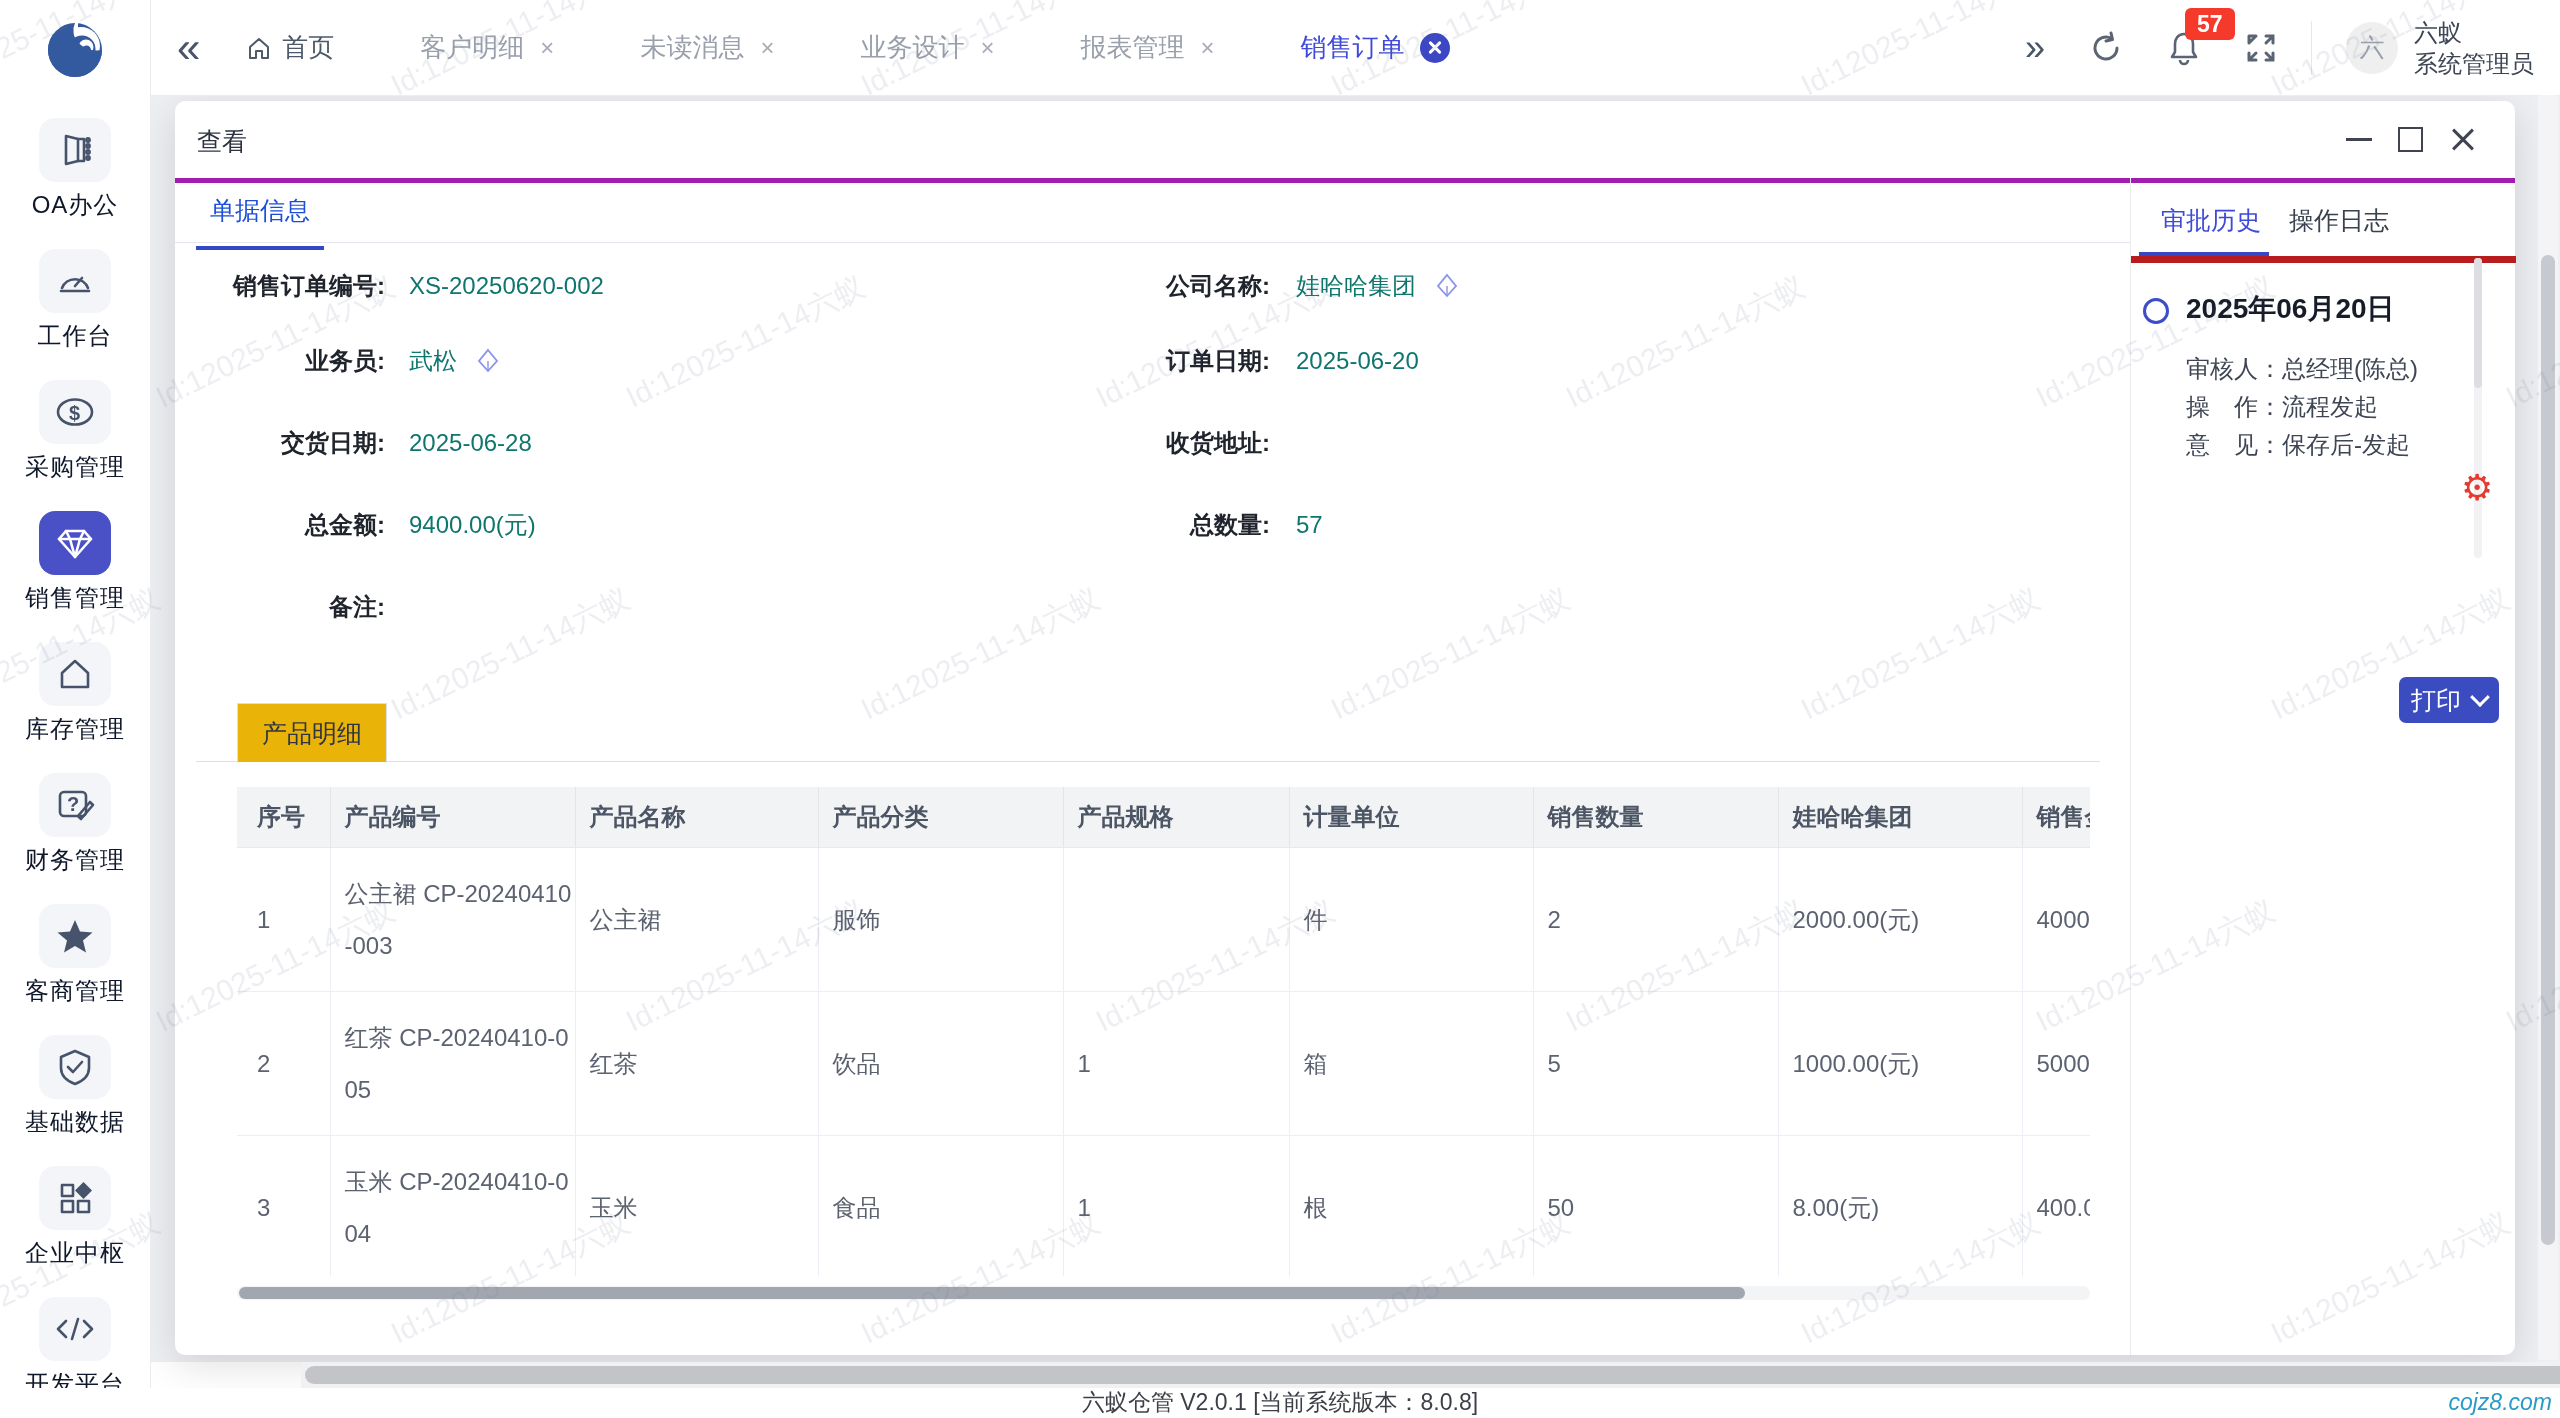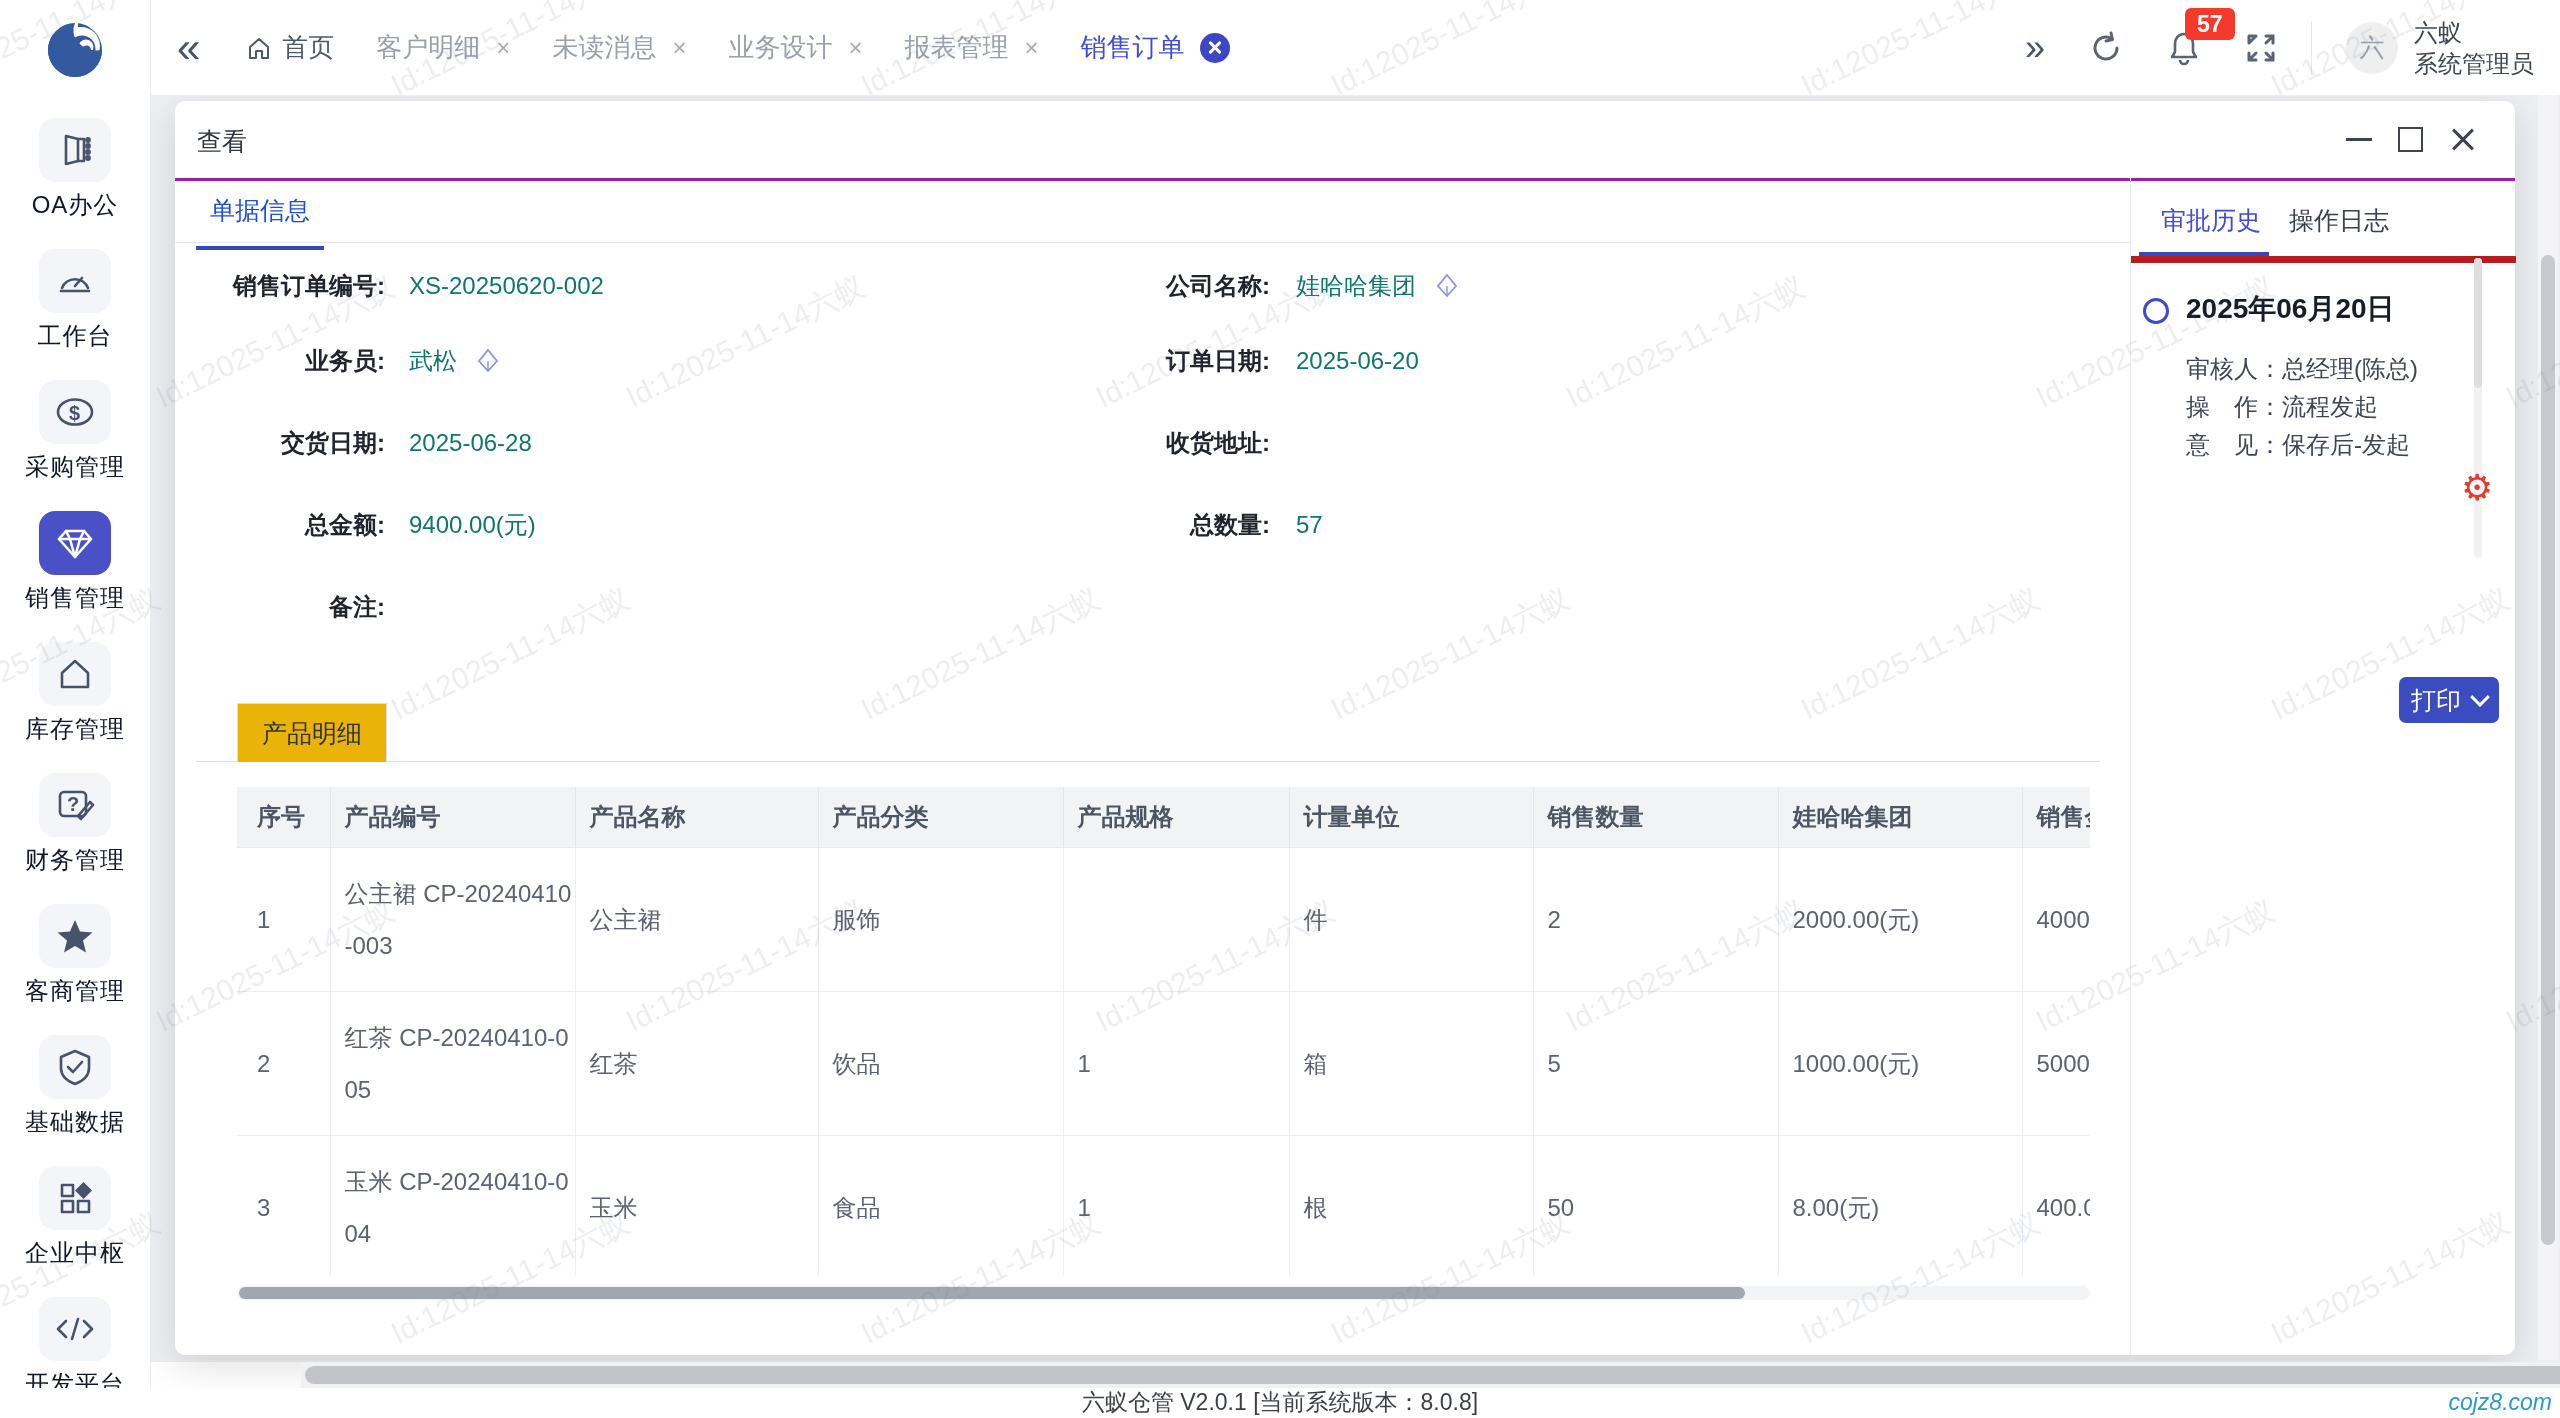--- a/index.html
+++ b/index.html
@@ -15,21 +15,21 @@
   .nav-item.active .tile{background:#4a51c6}
   .nav-item.active .tile svg *{stroke:#fff}
   .nav-label{margin-top:7px;font-size:24px;color:#0f172a;letter-spacing:1px}
   .tile svg *{stroke:#46536b;fill:none;stroke-width:2.6;stroke-linejoin:round;stroke-linecap:round}
   .tile .fillshape{fill:#46536b;stroke:none}
   .tile .glyphtxt{fill:#46536b;stroke:none;font-size:20px;font-weight:bold;font-family:"Liberation Sans",sans-serif}
   
   .main{position:absolute;left:151px;top:0;right:0;height:1418px}
   .topbar{position:absolute;top:0;left:0;right:0;height:95px;background:#fff;border-bottom:1px solid #ededed;display:flex;align-items:center;z-index:4}
   .collapse{font-size:42px;color:#4a5668;margin-left:26px;cursor:pointer;line-height:1}
-  .tabs{display:flex;margin-left:46px;gap:42px;align-items:flex-end}
+  .tabs{display:flex;margin-left:46px;gap:86px;align-items:flex-end}
   .ttab{font-size:26px;color:#99a0ac;display:flex;align-items:center;gap:16px;cursor:pointer;white-space:nowrap}
   .ttab.home{color:#4e5a6a;gap:10px}
   .ttab .x{font-size:24px;color:#a7adb8}
   .ttab.active{color:#3f4bd8}
   .circle-x{width:30px;height:30px;border-radius:50%;background:#3b47c4;position:relative}
   .circle-x::before,.circle-x::after{content:"";position:absolute;left:7px;top:13.5px;width:16px;height:3px;background:#fff;border-radius:2px}
   .circle-x::before{transform:rotate(45deg)}.circle-x::after{transform:rotate(-45deg)}
   .top-right{margin-left:auto;display:flex;align-items:center;margin-right:26px;gap:44px}
   .tr-ico{color:#5b6472;cursor:pointer}
   .expandmore{font-size:36px;color:#4a5668;line-height:1}
@@ -37,21 +37,21 @@
   .badge{position:absolute;left:18px;top:-22px;background:#f5392b;color:#fff;font-size:23px;font-weight:bold;
          padding:2px 12px;border-radius:6px;line-height:28px}
   .vdiv{width:1px;height:54px;background:#e7e7ea;margin:0 -10px}
   .avatar{width:52px;height:52px;border-radius:50%;background:#efefef;display:flex;align-items:center;justify-content:center;
           font-size:25px;color:#98a0ab;cursor:pointer}
   .uname{font-size:24px;color:#3d4653;line-height:31px;margin-left:-28px}
   
   .content{position:absolute;top:95px;left:0;right:0;height:1267px;background:#edeff3}
   .modal{position:absolute;left:24px;top:6px;width:2340px;height:1254px;background:#fff;border-radius:10px;
          box-shadow:0 10px 40px rgba(0,0,0,.13)}
-  .modal-head{height:77px;border-bottom:3px solid #a21caf;position:relative}
+  .modal-head{height:77px;border-bottom:5px solid #a21caf;position:relative}
   .m-title{position:absolute;left:22px;top:24px;font-size:25px;color:#2e3340}
   .m-controls{position:absolute;right:38px;top:0;height:77px;display:flex;gap:26px;align-items:center}
   .wmin{width:26px;height:3px;background:#3f4450;cursor:pointer}
   .wmax{width:21px;height:21px;border:2px solid #3f4450;cursor:pointer}
   .wclose{width:28px;height:28px;position:relative;cursor:pointer}
   .wclose::before,.wclose::after{content:"";position:absolute;left:0;top:12.5px;width:28px;height:3px;background:#3f4450}
   .wclose::before{transform:rotate(45deg)}.wclose::after{transform:rotate(-45deg)}
   
   .left-sec{position:absolute;left:0;top:77px;width:1955px;height:1177px}
   .info-tabrow{position:absolute;top:0;left:0;right:0;height:64px;border-bottom:1px solid #e4e7ed}

